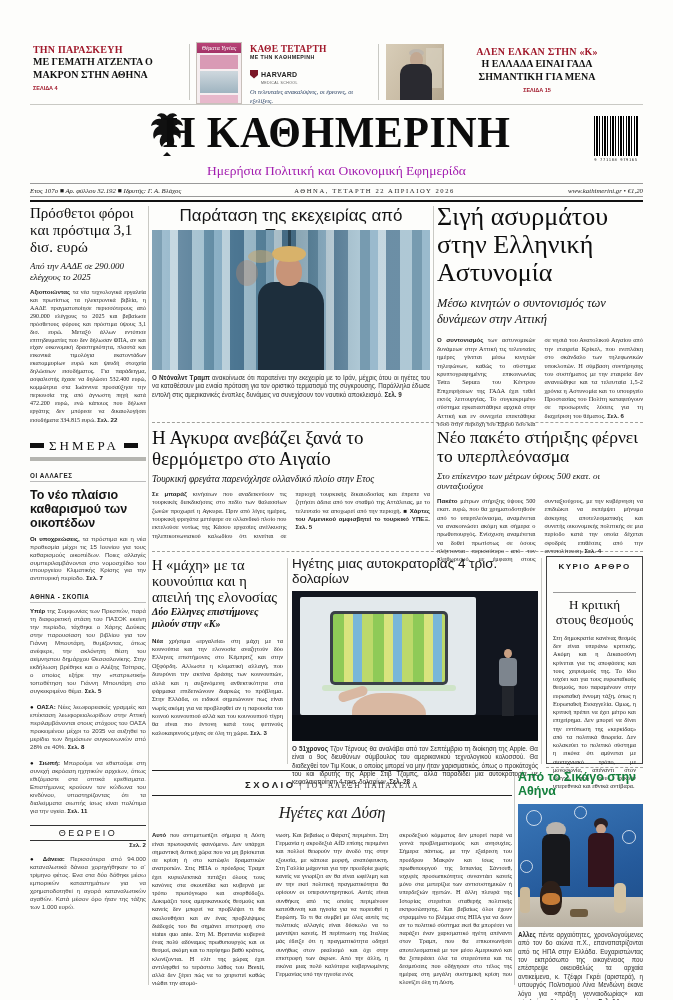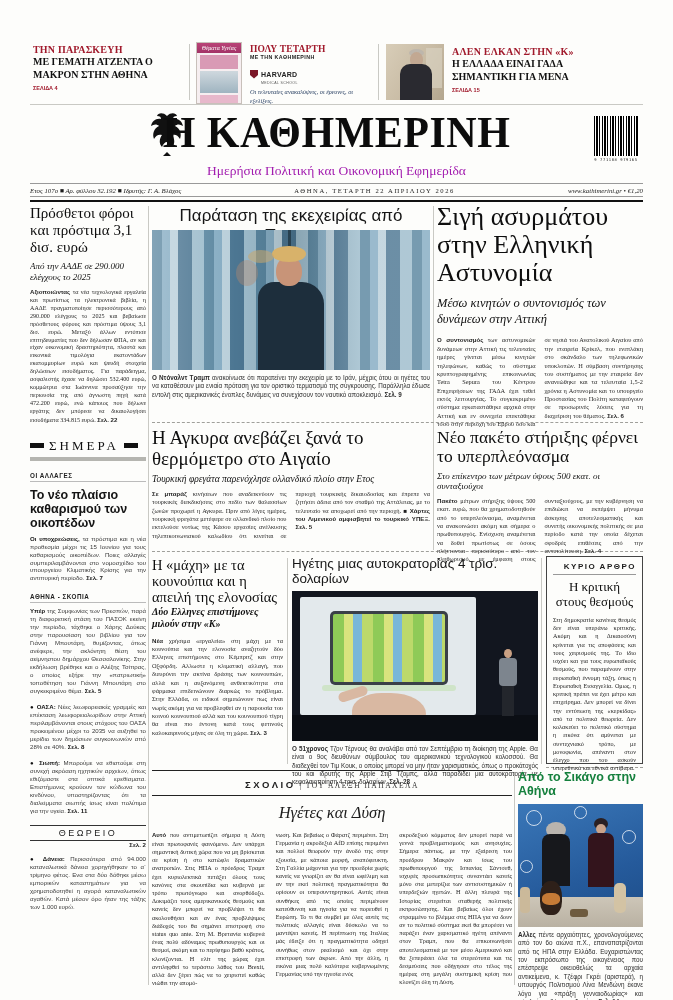--- a/index.html
+++ b/index.html
@@ -121,22 +121,22 @@
   .apple-laptop{ position:absolute; left:30px; top:14px; width:118px; height:74px; background:#3a4048; border-radius:5px; padding:3px; }
   .apple-screen-art{ width:100%; height:100%; border-radius:2px;
      background:repeating-linear-gradient(90deg,#8fca57 0 11px,#d9e37e 11px 20px,#79b7d8 20px 29px,#bcd96a 29px 40px); }
   .apple-base{ position:absolute; left:22px; top:88px; width:134px; height:6px; background:#cfe4c8; border-radius:3px; }
   .apple-hand{ position:absolute; left:52px; top:96px; width:74px; height:44px; background:#d9b8a2; border-radius:46% 54% 60% 40%; }
   .apple-finger{ position:absolute; left:38px; top:92px; width:30px; height:10px; background:#d9b8a2; border-radius:6px; transform:rotate(-18deg); }
   .apple-man-head{ position:absolute; left:212px; top:58px; width:8px; height:9px; border-radius:50%; background:#caa184; }
   .apple-man-shirt{ position:absolute; left:207px; top:67px; width:18px; height:28px; border-radius:4px; background:#7d858e; }
   .apple-man-legs{ position:absolute; left:210px; top:95px; width:12px; height:30px; background:#23262c; }
   .kyrio{ left:546px; top:556px; width:97px; height:208px; border:1px solid #444; padding:5px 6px; }
-  .kyrio-head{ text-align:right; font-size:8px; font-weight:700; letter-spacing:1.5px; font-family:"Liberation Sans",sans-serif;
-               border-bottom:1px solid #999; padding-bottom:3px; }
+  .kyrio-head{ text-align:center; font-size:8px; font-weight:700; letter-spacing:1.5px; font-family:"Liberation Sans",sans-serif;
+               border-bottom:1px solid #999; padding-bottom:21px; }
   .kyrio-title{ text-align:center; font-size:13px; line-height:1.15; margin-top:5px; }
   .kyrio-body{ margin-top:6px; font-size:6.2px; line-height:1.33; }
 
   
   .sxolio{ left:152px; top:770px; width:360px; }
   .sxolio-rule-top{ border-top:1.5px solid #222; }
   .sxolio-head{ text-align:center; padding:3px 0; border-bottom:1px solid #222; }
   .sxolio-kicker{ font-size:9.5px; font-weight:700; letter-spacing:2.5px; font-family:"Liberation Sans",sans-serif; }
   .sxolio-byline{ font-size:7.5px; letter-spacing:1.5px; color:#333; }
   .sxolio-title{ text-align:center; font-size:16.5px; font-style:italic; margin-top:7px; }
@@ -172,40 +172,40 @@
   </div>
   <div class="vr" style="left:189px; top:44px; height:56px;"></div>
 
   <div class="abs mini-cover">
     <div class="mast">Θέματα Υγείας</div>
     <div class="blk1"></div>
     <div class="blk2"></div>
     <div class="blk3"></div>
   </div>
   <div class="abs" style="left:250px; top:44px; width:122px;">
-    <div class="promo-kicker red" style="font-size:9.5px;">ΠΟΛΥ ΤΕΤΑΡΤΗ</div>
+    <div class="promo-kicker red" style="font-size:9.5px;">ΚΑΘΕ ΤΕΤΑΡΤΗ</div>
     <div class="sans" style="font-size:5.3px; font-weight:700; letter-spacing:.4px;">ΜΕ ΤΗΝ ΚΑΘΗΜΕΡΙΝΗ</div>
     <div class="harvard-row">
       <span class="harvard-shield"></span>
       <span>
         <span class="harvard-name sans">HARVARD</span>
         <span class="harvard-sub sans" style="display:block;">MEDICAL SCHOOL</span>
       </span>
     </div>
     <div class="promo2-text">Οι τελευταίες ανακαλύψεις, οι έρευνες, οι εξελίξεις.</div>
   </div>
   <div class="vr" style="left:378px; top:44px; height:56px;"></div>
 
   <div class="abs elkann-photo">
     <div class="elkann-bg1"></div>
     <div class="elkann-hair"></div>
     <div class="elkann-head"></div>
     <div class="elkann-suit"></div>
   </div>
-  <div class="abs" style="left:452px; top:46px; width:170px;">
+  <div class="abs" style="left:452px; top:46px; width:170px;text-align:center;">
     <div class="promo-kicker red">ΑΛΕΝ ΕΛΚΑΝ ΣΤΗΝ «Κ»</div>
     <div class="promo-title">Η ΕΛΛΑΔΑ ΕΙΝΑΙ ΓΑΔΑ ΣΗΜΑΝΤΙΚΗ ΓΙΑ ΜΕΝΑ</div>
     <div class="promo-page red">ΣΕΛΙΔΑ 15</div>
   </div>
   <div class="hr" style="left:30px; top:104px; width:613px;"></div>
 
   <svg class="abs eagle" width="34" height="46" viewBox="0 0 34 46">
     <path d="M17 4 C13 0 8 1 7 4 c3 0 4 1 4 3 C6 6 2 9 1 14 c3-2 6-2 8 0 C4 16 2 22 4 27 c2-4 5-5 8-4 c-3 4-3 9 0 12 c1-3 3-5 5-5 v10 l-4 4 h8 l-4-4 v-10 c2 0 4 2 5 5 c3-3 3-8 0-12 c3-1 6 0 8 4 c2-5 0-11-5-13 c2-2 5-2 8 0 C32 9 28 6 23 7 c0-2 1-3 4-3 c-1-3-6-4-10 0 z" fill="#111"></path>
   </svg>
   <div class="abs logo">Η ΚΑΘΗΜΕΡΙΝΗ</div>

